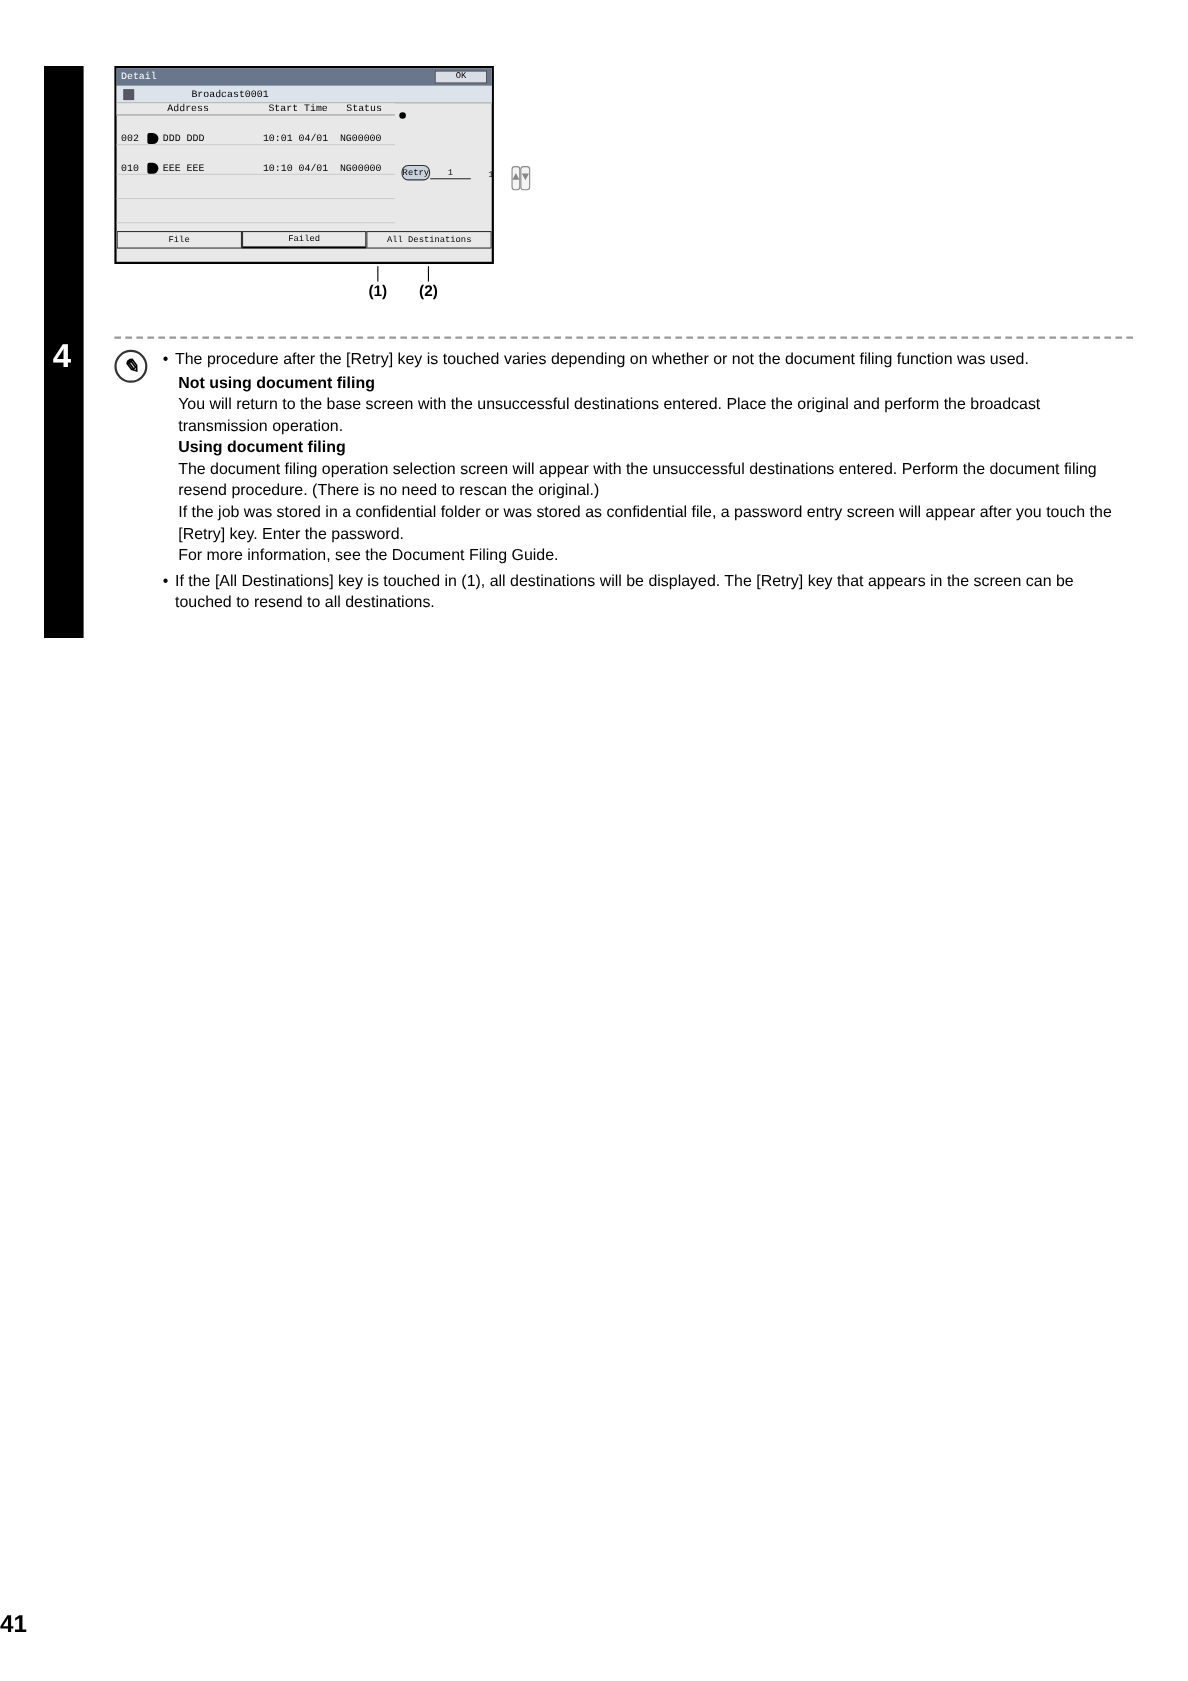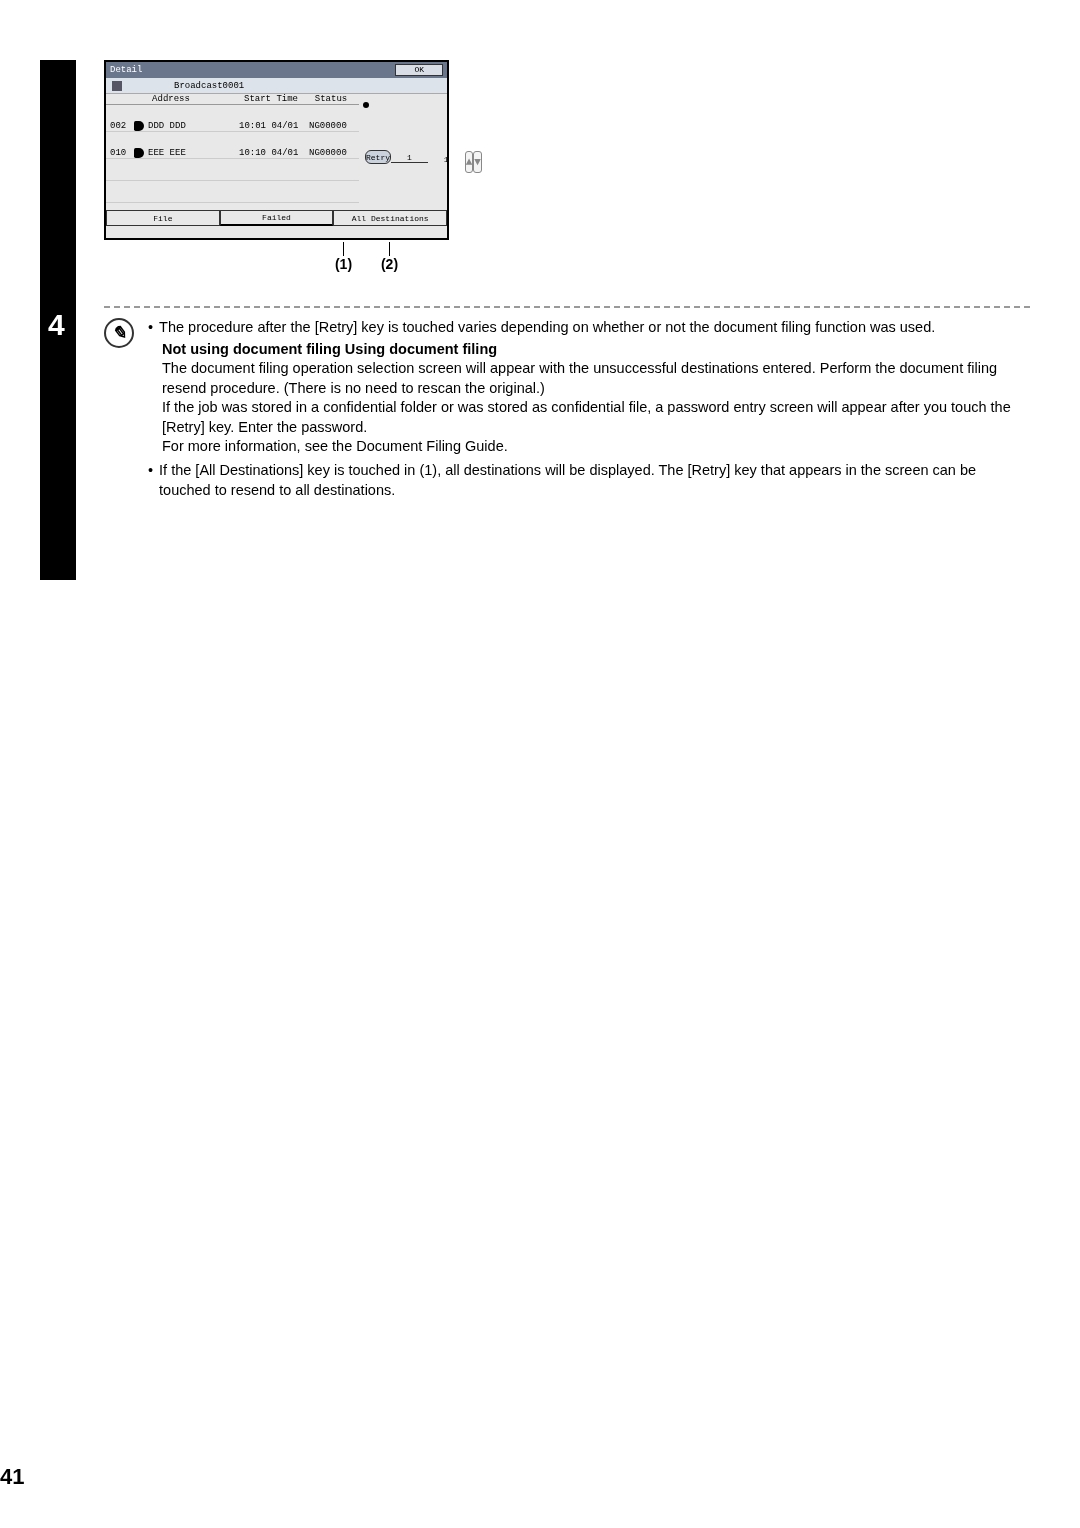--- a/index.html
+++ b/index.html
@@ -124,20 +124,21 @@
 
     <div class="note-wrap">
       <div class="note-icon">✎</div>
       <div class="note-body">
         <div class="bullet">
             <span class="dot">•</span>
             <span>The procedure after the [Retry] key is touched varies depending on whether or not the document filing function was used.</span>
           </div>
         <div class="sub-indent">
           <strong>Not using document filing</strong>
+          <div>You will return to the base screen with the unsuccessful destinations entered. Place the original and perform the broadcast transmission operation.</div>
           <strong>Using document filing</strong>
           <div>The document filing operation selection screen will appear with the unsuccessful destinations entered. Perform the document filing resend procedure. (There is no need to rescan the original.)</div>
           <div>If the job was stored in a confidential folder or was stored as confidential file, a password entry screen will appear after you touch the [Retry] key. Enter the password.</div>
           <div>For more information, see the Document Filing Guide.</div>
         </div>
         <div class="bullet" style="margin-top:4px;">
             <span class="dot">•</span>
             <span>If the [All Destinations] key is touched in (1), all destinations will be displayed. The [Retry] key that appears in the screen can be touched to resend to all destinations.</span>
           </div>
       </div>

